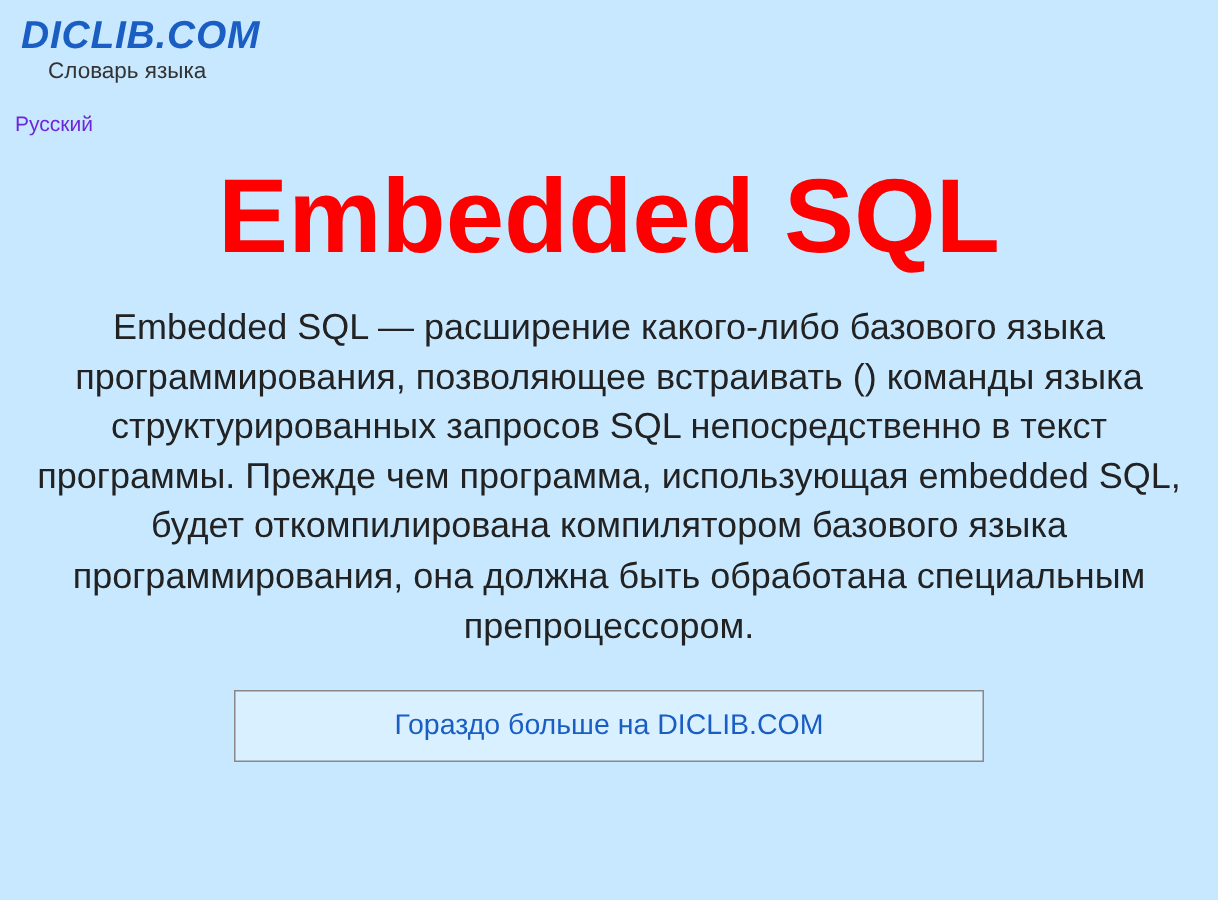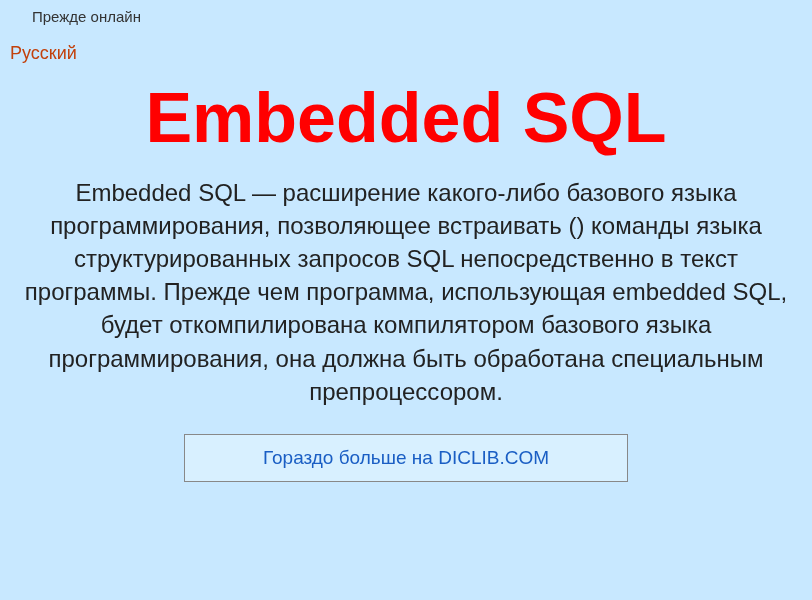--- a/index.html
+++ b/index.html
@@ -25,58 +25,59 @@
       font-style: italic;
       letter-spacing: 0.5px;
     }
     .site-subtitle {
       color: #333;
       font-size: 15px;
       margin-left: 18px;
       margin-top: 0px;
     }
     .language {
-      font-size: 18px;
-      color: #c2410c;
+      font-size: 14px;
+      color: #6d28d9;
       margin: 14px 0 0 10px;
     }
     .content {
       padding: 8px 16px 10px 16px;
     }
     .main-title {
       color: #ff0000;
       font-size: 70px;
       font-weight: bold;
       text-align: center;
       margin: 6px 0 18px 0;
     }
     .body-text {
       color: #222;
       font-size: 24px;
       line-height: 1.38;
       text-align: center;
     }
     .cta-box {
       margin: 26px auto 0 auto;
-      width: 444px;
+      width: 500px;
       border: 1px solid #888;
       background: #d8f0ff;
       padding: 12px 10px;
       text-align: center;
     }
     .cta-text {
       color: #1a5ec4;
       font-size: 19px;
     }
   </style>
 </head>
 <body>
 
 <div class="header">
-  <div class="site-subtitle">Прежде онлайн</div>
+  <div class="site-title">DICLIB.COM</div>
+  <div class="site-subtitle">Словарь языка</div>
 </div>
 
 <div class="language">Русский</div>
 
 <div class="content">
   <h1 class="main-title">Embedded SQL</h1>
   <p class="body-text">Embedded SQL — расширение какого-либо базового языка программирования, позволяющее встраивать () команды языка структурированных запросов SQL непосредственно в текст программы. Прежде чем программа, использующая embedded SQL, будет откомпилирована компилятором базового языка программирования, она должна быть обработана специальным препроцессором.</p>
   <div class="cta-box">
     <span class="cta-text">Гораздо больше на DICLIB.COM</span>
   </div>

